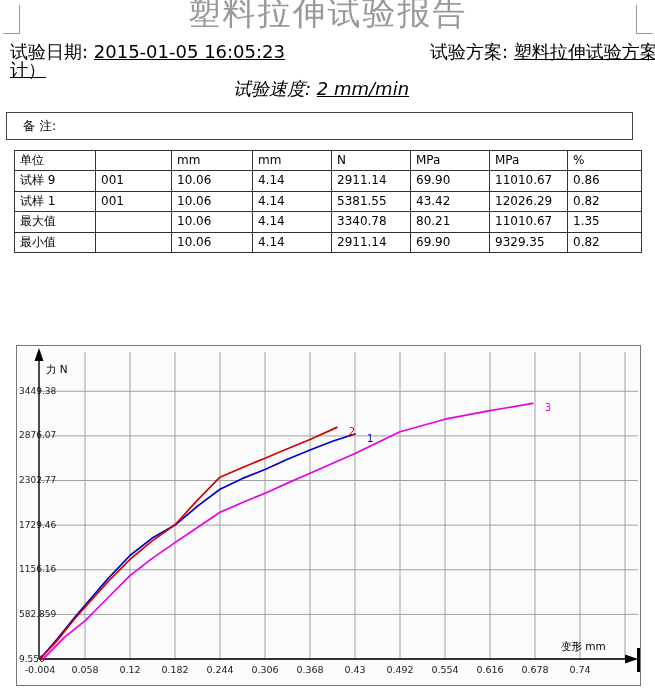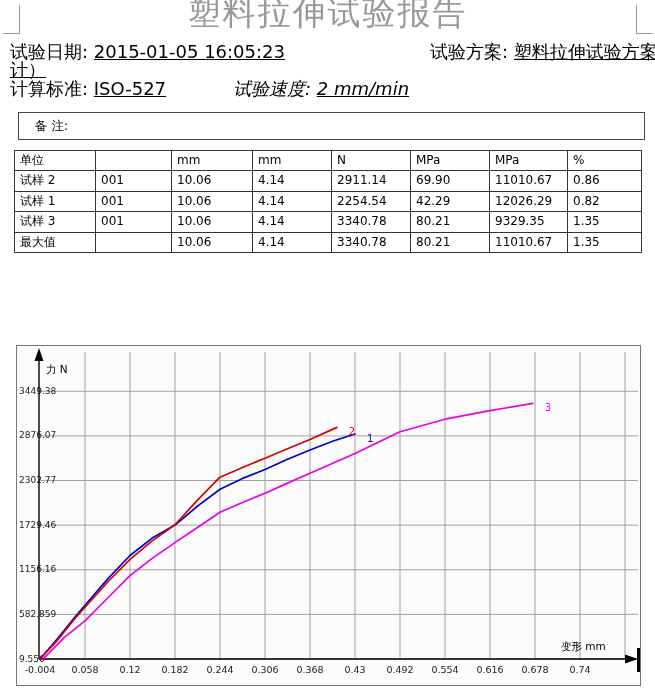--- a/index.html
+++ b/index.html
@@ -10,21 +10,21 @@
   .title {
     position:absolute; top:-9px; left:0; width:100%; text-align:center;
     font-size:33px; letter-spacing:2px; color:#999; white-space:nowrap;
   }
   .corner-mark { position:absolute; width:16px; height:28px; top:5px; }
   .corner-mark.left  { left:3px;  border-right:1px solid #999; border-bottom:1px solid #999; }
   .corner-mark.right { left:636px; border-left:1px solid #999; border-bottom:1px solid #999; }
   .hfield { position:absolute; font-size:18px; white-space:nowrap;text-align:center; }
   .hfield .val { text-decoration:underline; }
   .remarks-box {
-    position:absolute; left:18px; top:112px; width:625px; height:26px;
+    position:absolute; left:6px; top:112px; width:625px; height:26px;
     border:1px solid #444; background:#fff;
   }
   .remarks-box .lbl { margin:5px 0 0 16px; font-size:12.5px; }
   table.results {
     position:absolute; left:14px; top:150px; width:627px;
     border-collapse:collapse; table-layout:fixed; font-size:12px;
   }
   table.results th, table.results td {
     border:1px solid #333; padding:1px 5px; text-align:left;
     font-weight:normal; vertical-align:middle; white-space:pre-line;
@@ -52,24 +52,20 @@
     <span>试验日期:</span>
     <span class="val">2015-01-05 16:05:23</span>
   </div>
   <div class="hfield" style="left:430px; top:40px;">
     <span>试验方案:</span>
     <span class="val">塑料拉伸试验方案（引伸</span>
   </div>
   <div class="hfield" style="left:10px; top:58px;">
     <span class="val">计）</span>
   </div>
-  <div class="hfield" style="left:10px; top:77px;">
-    <span>计算标准:</span>
-    <span class="val">ISO-527</span>
-  </div>
   <div class="hfield" style="left:233px; top:77px;font-style:italic;">
     <span>试验速度:</span>
     <span class="val">2 mm/min</span>
   </div>
 
   <div class="remarks-box">
     <div class="lbl">备  注:</div>
   </div>
 
   <table class="results">
@@ -88,58 +84,58 @@
           <td>单位</td>
           <td></td>
           <td>mm</td>
           <td>mm</td>
           <td>N</td>
           <td>MPa</td>
           <td>MPa</td>
           <td>%</td>
         </tr>
         <tr class="row">
-          <td>试样 2</td>
+          <td>试样 9</td>
           <td>001</td>
           <td>10.06</td>
           <td>4.14</td>
           <td>2911.14</td>
           <td>69.90</td>
           <td>11010.67</td>
           <td>0.86</td>
         </tr>
         <tr class="row">
           <td>试样 1</td>
           <td>001</td>
           <td>10.06</td>
           <td>4.14</td>
-          <td>2254.54</td>
-          <td>42.29</td>
+          <td>5381.55</td>
+          <td>43.42</td>
           <td>12026.29</td>
           <td>0.82</td>
-        </tr>
-        <tr class="row">
-          <td>试样 3</td>
-          <td>001</td>
-          <td>10.06</td>
-          <td>4.14</td>
-          <td>3340.78</td>
-          <td>80.21</td>
-          <td>9329.35</td>
-          <td>1.35</td>
         </tr>
         <tr class="row">
           <td>最大值</td>
           <td></td>
           <td>10.06</td>
           <td>4.14</td>
           <td>3340.78</td>
           <td>80.21</td>
           <td>11010.67</td>
           <td>1.35</td>
+        </tr>
+        <tr class="row">
+          <td>最小值</td>
+          <td></td>
+          <td>10.06</td>
+          <td>4.14</td>
+          <td>2911.14</td>
+          <td>69.90</td>
+          <td>9329.35</td>
+          <td>0.82</td>
         </tr>
       </tbody>
   </table>
 
   <div class="chart-box">
     <svg id="chart-svg" width="623" height="339">
         <line x1="68" y1="6" x2="68" y2="313" stroke="#a0a0a0" stroke-width="1"></line>
         <line x1="113" y1="6" x2="113" y2="313" stroke="#a0a0a0" stroke-width="1"></line>
         <line x1="158" y1="6" x2="158" y2="313" stroke="#a0a0a0" stroke-width="1"></line>
         <line x1="203" y1="6" x2="203" y2="313" stroke="#a0a0a0" stroke-width="1"></line>

